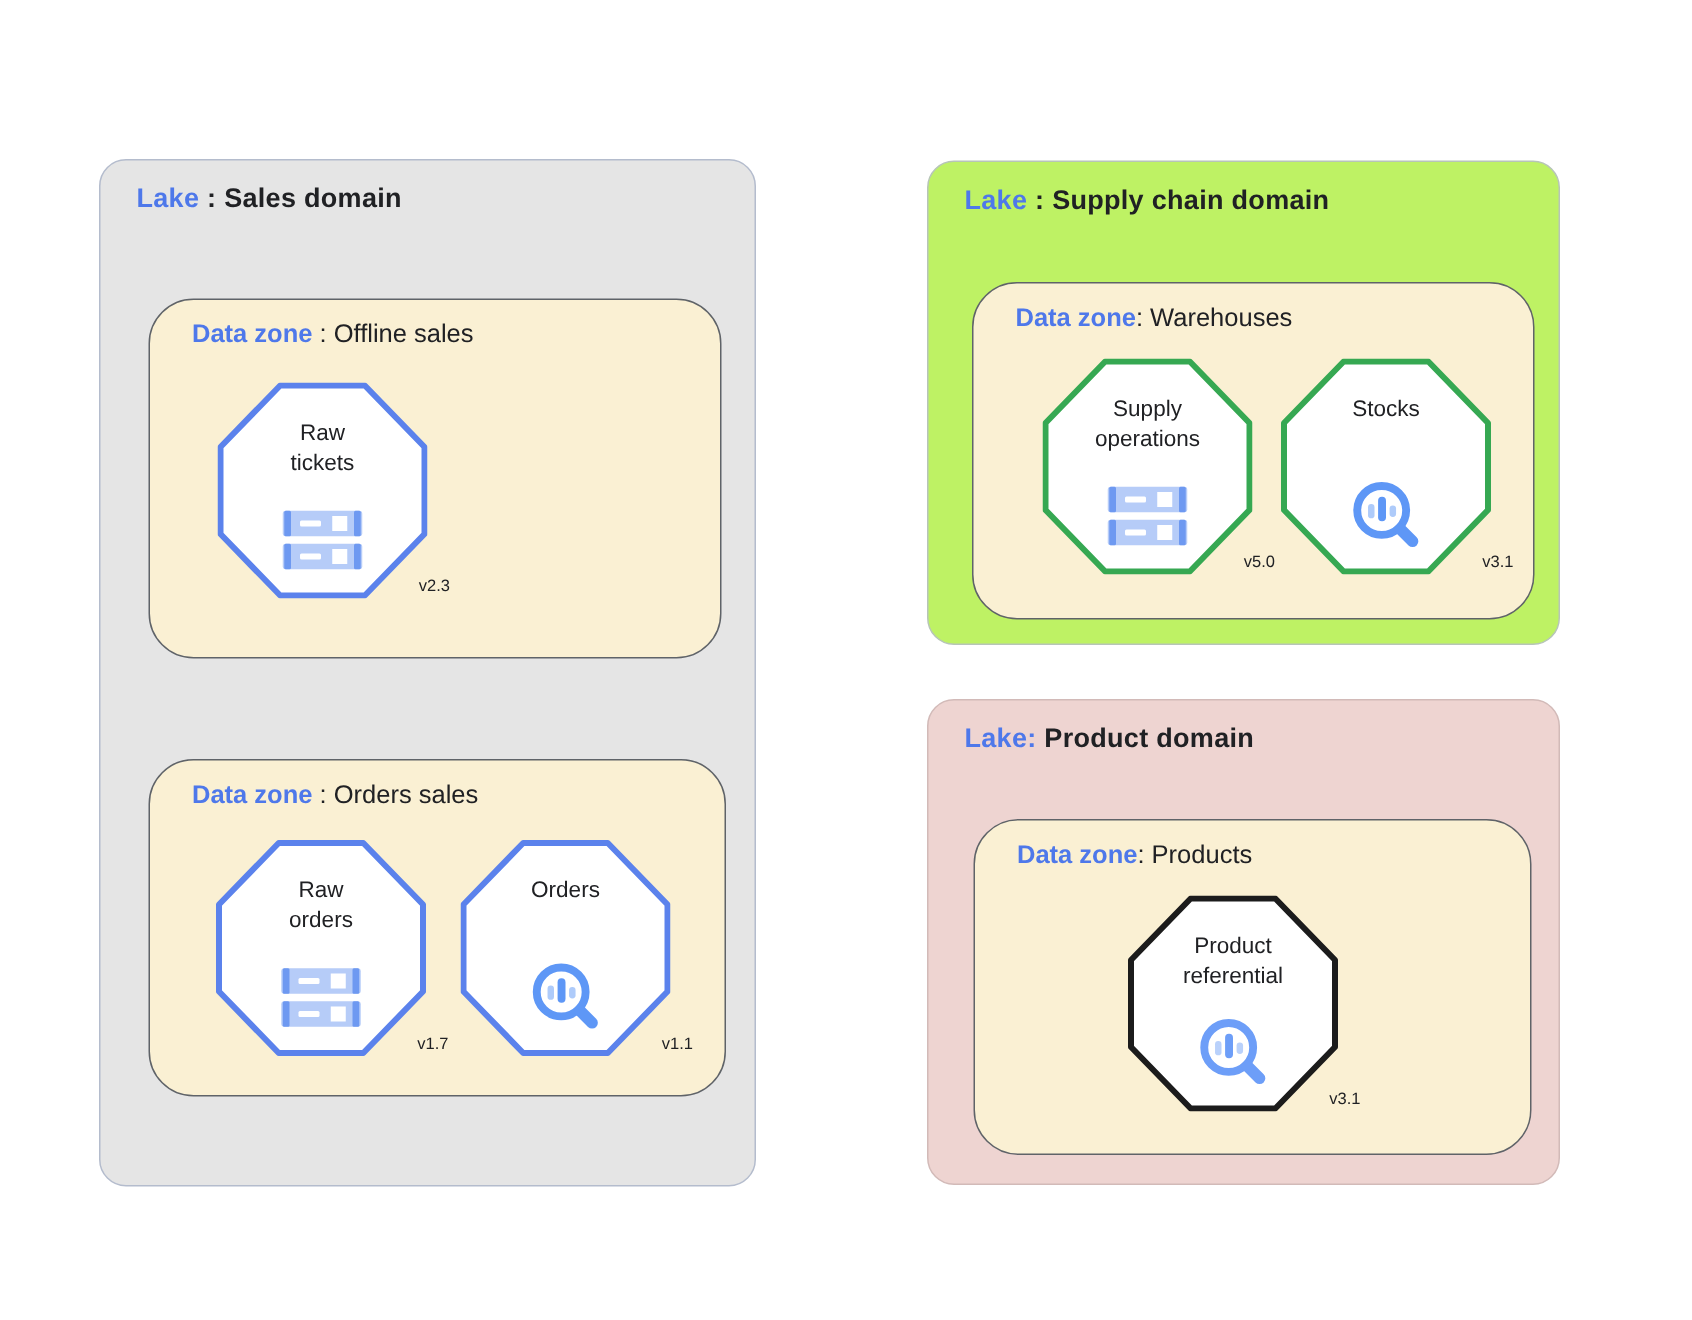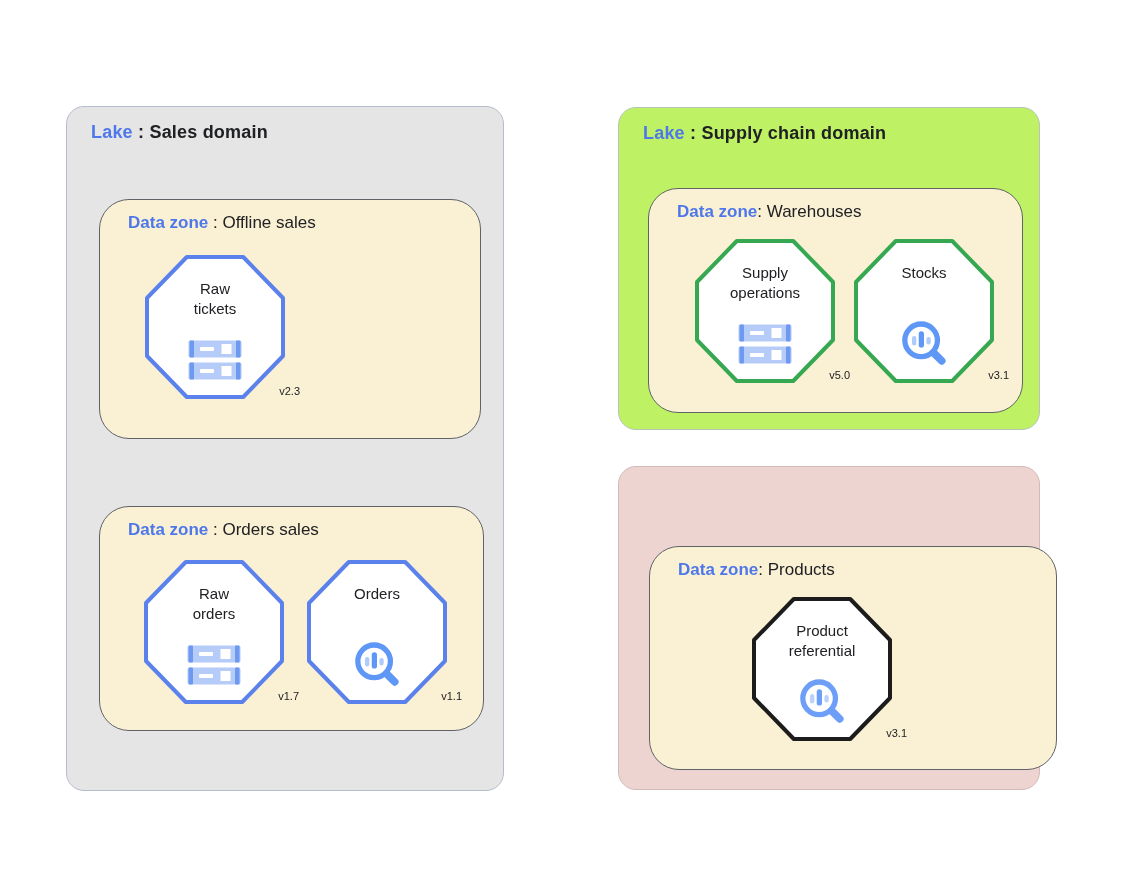--- a/index.html
+++ b/index.html
@@ -35,21 +35,21 @@
 
   .zone {
     position: absolute;
     background: #faf0d3;
     border: 1.5px solid #5f6368;
     border-radius: 30px;
   }
   .zone-offline    { left: 32px; top: 92px;  width: 380px; height: 238px; }
   .zone-online     { left: 32px; top: 399px; width: 383px; height: 223px; }
   .zone-warehouses { left: 29px; top: 80px;  width: 373px; height: 223px; text-decoration: underline; }
-  .zone-products   { left: 30px; top: 79px;  width: 370px; height: 222px; padding-left: 36px; }
+  .zone-products   { left: 30px; top: 79px;  width: 370px; height: 222px; }
 
   .zone-title {
     position: absolute;
     left: 28px; top: 13px;
     margin: 0;
     font-size: 17px;
     font-weight: normal;
     color: #202124;
     white-space: pre;
   }
@@ -212,20 +212,21 @@
             <rect x="26.5" y="17.5" width="4.5" height="8" rx="2.2" fill="#aecbfa"></rect>
             <line x1="34" y1="34" x2="42.5" y2="42.5" stroke="#5e97f6" stroke-width="8" stroke-linecap="round"></line>
           </svg>
         </div>
         <div class="version">v3.1</div>
       </div>
     </div>
   </section>
 
   <section class="lake lake-product">
+    <h2 class="lake-title"><span class="blue">Lake:</span><span> Product domain</span></h2>
 
     <div class="zone zone-products">
       <h3 class="zone-title"><span class="blue">Data zone</span><span>: Products</span></h3>
 
       <div class="octagon pos-g">
         <svg class="oct-svg" viewBox="0 0 140 144">
           <polygon points="41.8,2 98.2,2 138,43 138,101 98.2,142 41.8,142 2,101 2,43" fill="#ffffff" stroke-width="4" stroke-linejoin="round" stroke="#1c1c1c"></polygon>
         </svg>
         <div class="oct-label">Product
 referential</div>

